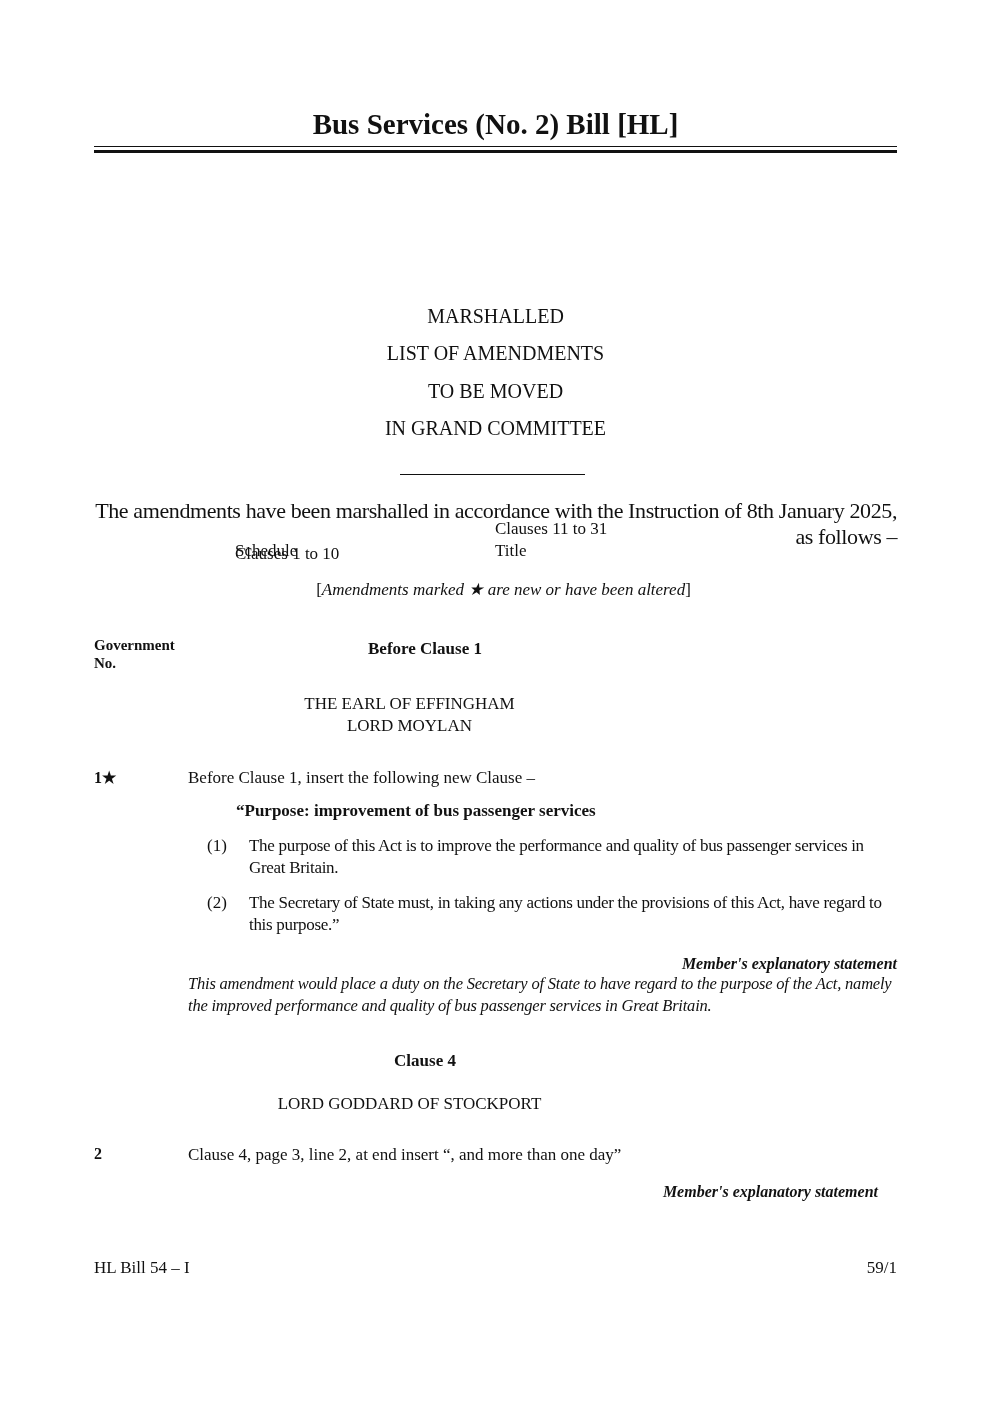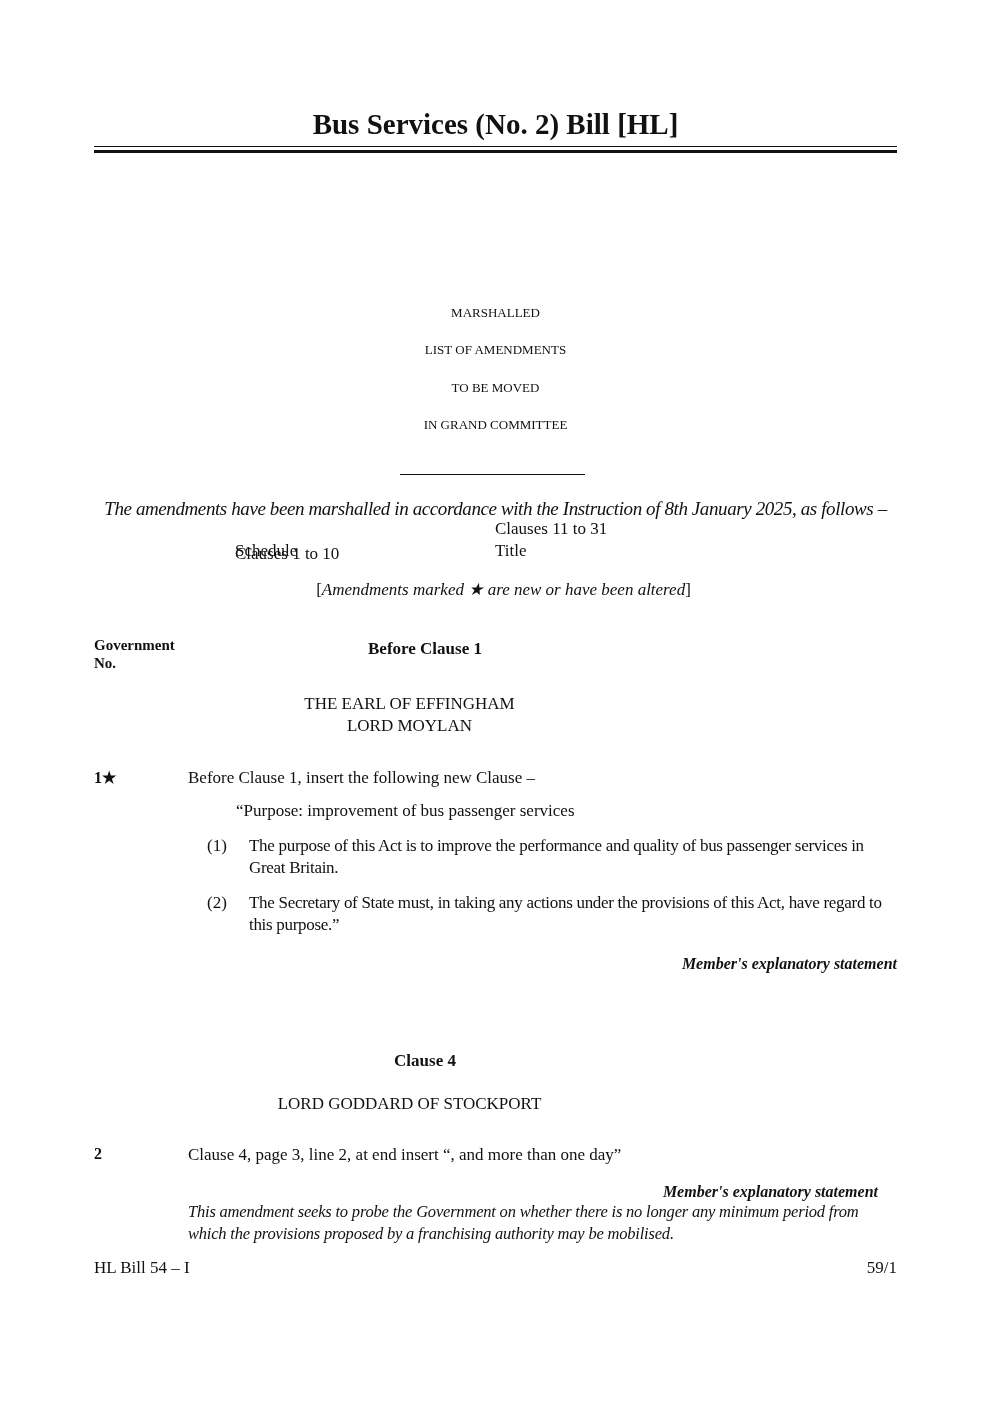--- a/index.html
+++ b/index.html
@@ -1,23 +1,23 @@
 <!DOCTYPE html>
 <html><head>
 <meta charset="utf-8">
 <style>
   html, body { margin:0; padding:0; background:#ffffff; }
   body { width:991px; height:1401px; position:relative; font-family:"Liberation Serif","DejaVu Serif",serif; color:#111; overflow:hidden; }
   .abs { position:absolute; }
   .title { left:94px; width:803px; top:108px; text-align:center; font-size:29px; font-weight:bold; }
   .rule1 { left:94px; width:803px; top:146px; height:0; border-top:1.5px solid #111; }
   .rule2 { left:94px; width:803px; top:150px; height:0; border-top:3px solid #111; }
-  .heading-line { left:0; width:991px; text-align:center; font-size:13px; }
+  .heading-line { left:0; width:991px; text-align:center; font-size:20px; }
   .short-rule { left:400px; width:185px; top:474px; border-top:1px solid #111; }
-  .instr { left:94px; width:803px; top:498px; text-align:center; font-style:italic; font-size:19px; letter-spacing:-0.4px; }
+  .instr { left:94px; width:803px; top:498px; text-align:right; font-size:22px; letter-spacing:-0.4px; }
   .grp { font-size:17px; }
   .note { left:8px; width:991px; top:579px; text-align:center; font-size:17px; }
   .amend-no-hdr { left:94px; top:636px; font-weight:bold; font-size:15px; line-height:18px; }
   .center-bold { left:0; width:850px; text-align:center; font-weight:bold; font-size:17px; }
   .center { left:0; width:819px; text-align:center; font-size:17px; }
   .num { left:94px; font-weight:bold; font-size:16px; }
   .text { font-size:17px; line-height:22px; }
   .sub { left:188px; width:709px; }
   .subsec { display:flex; }
   .subsec .n { width:42px; flex:none; text-align:left; }
@@ -50,44 +50,44 @@
   <div>Government</div>
   <div>No.</div>
 </div>
 
 <div class="abs center-bold" style="top:639px">Before Clause 1</div>
 <div class="abs center" style="top:694px">THE EARL OF EFFINGHAM</div>
 <div class="abs center" style="top:716px">LORD MOYLAN</div>
 
 <div class="abs num" style="top:768px">1★</div>
 <div class="abs text" style="left:188px; top:767px">Before Clause 1, insert the following new Clause –</div>
-<div class="abs text" style="left:236px; top:800px; font-weight:normal">“Purpose: improvement of bus passenger services</div>
+<div class="abs text" style="left:236px; top:800px; font-weight:bold">“Purpose: improvement of bus passenger services</div>
 
 <div class="abs text" style="left:207px; width:690px; top:835px">
   <div class="subsec">
       <span class="n">(1)</span>
       <span style="letter-spacing:-0.3px">The purpose of this Act is to improve the performance and quality of bus passenger services in Great Britain.</span>
     </div>
 </div>
 <div class="abs text" style="left:207px; width:690px; top:892px">
   <div class="subsec">
       <span class="n">(2)</span>
       <span style="letter-spacing:-0.3px">The Secretary of State must, in taking any actions under the provisions of this Act, have regard to this purpose.”</span>
     </div>
 </div>
 
 <div class="abs sub" style="top:955px">
   <div class="bi">Member's explanatory statement</div>
+  <div class="it">This amendment would place a duty on the Secretary of State to have regard to the purpose of the Act, namely the improved performance and quality of bus passenger services in Great Britain.</div>
 </div>
 
 <div class="abs center-bold" style="top:1051px">Clause 4</div>
 <div class="abs center" style="top:1094px">LORD GODDARD OF STOCKPORT</div>
 
 <div class="abs num" style="top:1145px">2</div>
 <div class="abs text" style="left:188px; top:1144px">Clause 4, page 3, line 2, at end insert “, and more than one day”</div>
 
 <div class="abs sub" style="top:1183px; width:690px">
   <div class="bi">Member's explanatory statement</div>
-  <div class="it">This amendment seeks to probe the Government on whether there is no longer any minimum period from which the provisions proposed by a franchising authority may be mobilised.</div>
 </div>
 
 <div class="abs footer" style="left:94px">HL Bill 54 – I</div>
 <div class="abs footer" style="right:94px">59/1</div>
 
 </body></html>

